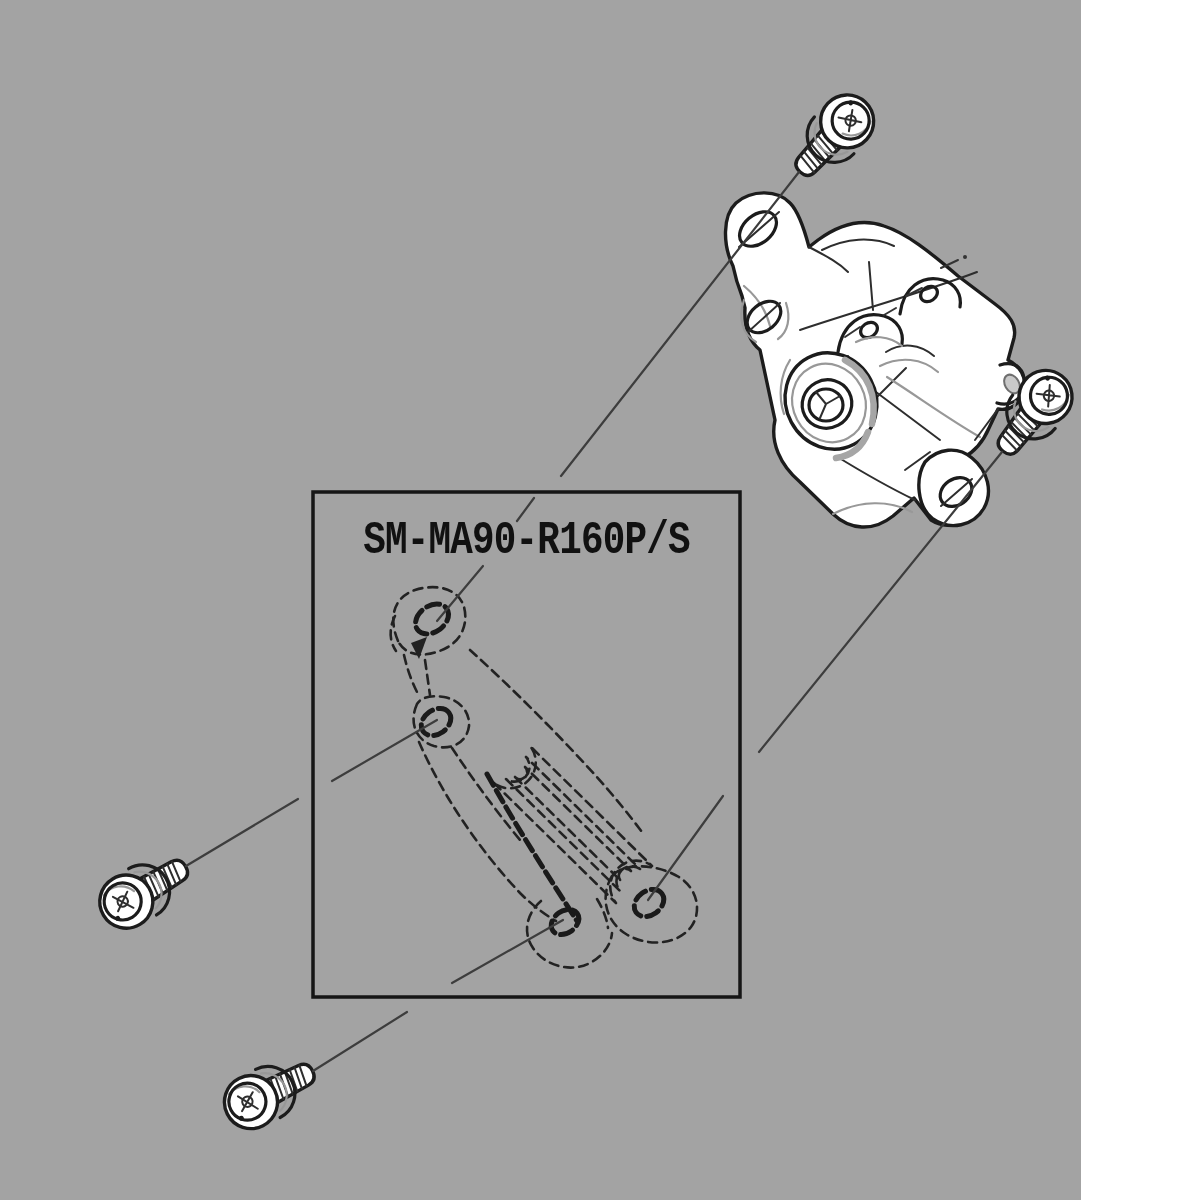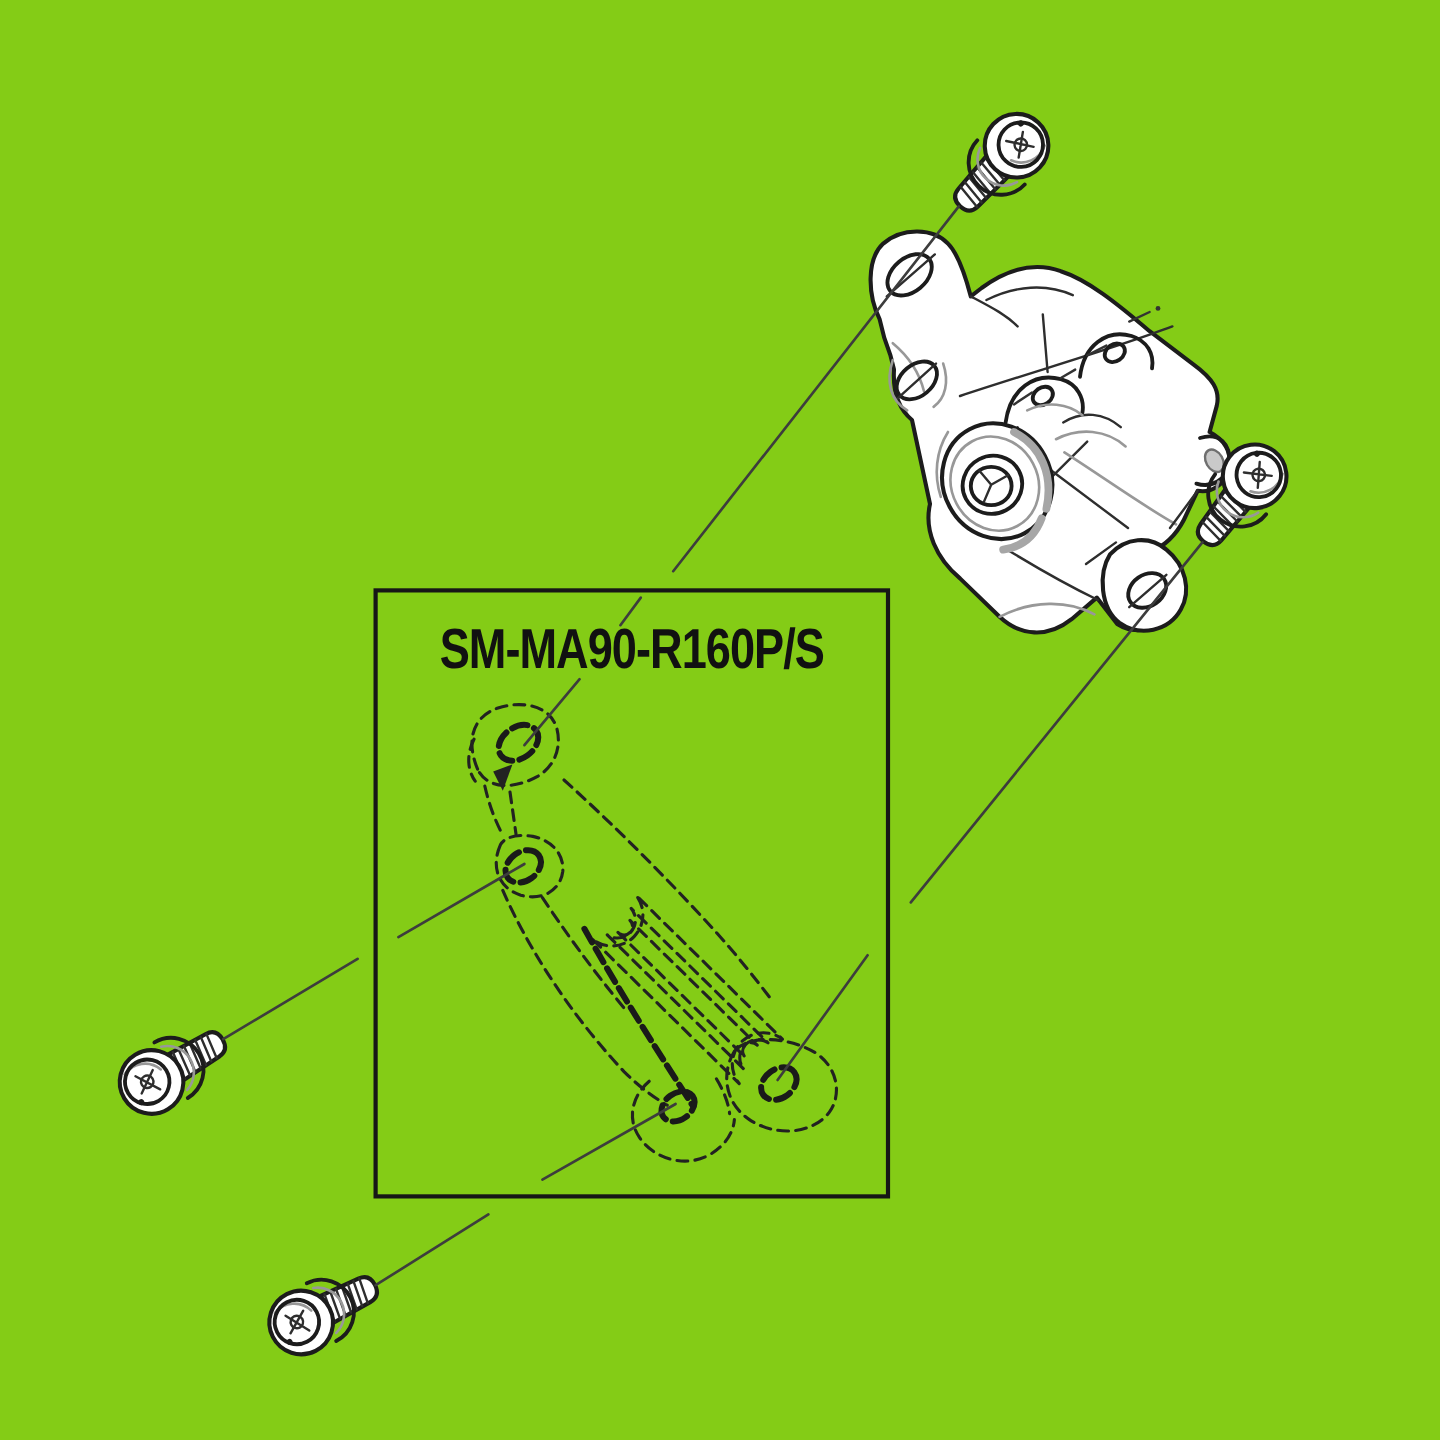--- a/index.html
+++ b/index.html
@@ -1,17 +1,17 @@
 <!DOCTYPE html>
 <html><head>
 <meta charset="utf-8">
 <style>
   html,body{margin:0;padding:0;background:#ffffff;}
-  .stage{position:relative;width:1200px;height:1200px;background:#84cc16;overflow:hidden;
-         font-family:Liberation Sans, sans-serif;}
+  .stage{position:relative;width:1081px;height:1200px;background:#a3a3a3;overflow:hidden;
+         font-family:Liberation Mono, monospace;}
   .stage svg{position:absolute;left:0;top:0;}
   .part-label{position:absolute;left:313px;top:517px;width:427px;text-align:center;
               font-weight:bold;font-size:47px;line-height:1.0;color:#111111;
               letter-spacing:-1px;transform:scaleX(0.80);transform-origin:50% 50%;
               white-space:nowrap;}
   
   .ink  {stroke:#1c1c1c;fill:none;stroke-width:3.2;stroke-linecap:round;stroke-linejoin:round;}
   .inkf {stroke:#1c1c1c;fill:#ffffff;stroke-width:3.4;stroke-linejoin:round;}
   .thin {stroke:#2e2e2e;fill:none;stroke-width:2;stroke-linecap:round;stroke-linejoin:round;}
   .gray {stroke:#989898;fill:none;stroke-width:2.2;stroke-linecap:round;}

